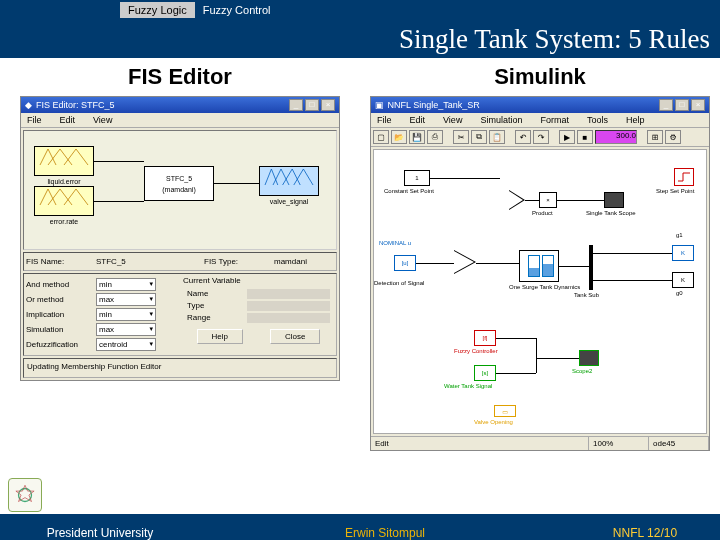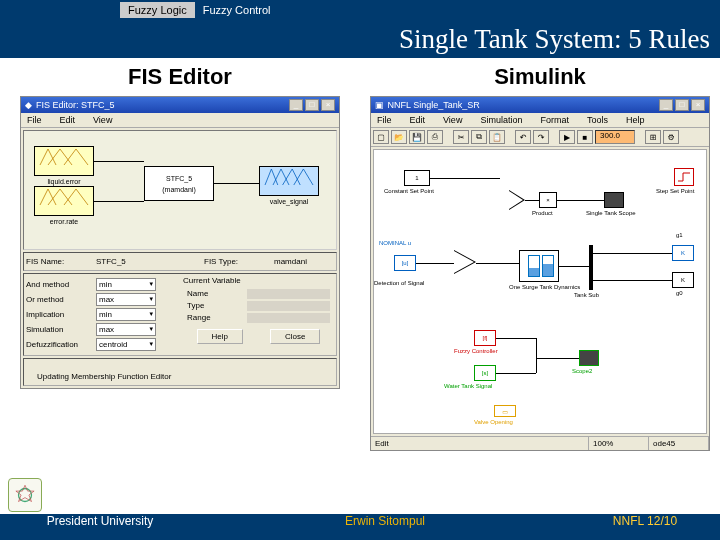--- a/index.html
+++ b/index.html
@@ -34,42 +34,42 @@
   .prow .lab { width: 70px; }
   .prow .dd { flex: 0 0 60px; background: #fff; border: 1px solid #888; padding: 1px 2px; display: flex; justify-content: space-between; }
   .prow .dd::after { content: "▾"; font-size: 7px; }
   .panel-split { display: flex; }
   .panel-split > div { flex: 1; }
   .rlab { display: flex; margin: 2px 4px; }
   .rlab .lab { width: 60px; }
   .rlab .val { background: #d8d4c8; flex: 1; padding: 1px 2px; min-height: 10px; }
   .btnrow { display: flex; justify-content: space-around; margin-top: 6px; }
   .btn { background: #ece9d8; border: 1px outset #fff; padding: 2px 14px; font-size: 8px; }
-  .status { background: #ece9d8; border: 1px inset #aaa; margin: 2px; padding: 13px; font-size: 8px; height: 20px; }
+  .status { background: #ece9d8; border: 1px inset #aaa; margin: 2px; padding: 3px; font-size: 8px; height: 20px; }
   
   .simwin { width: 340px; }
   .sim-toolbar { background: #ece9d8; border-bottom: 1px solid #aaa; padding: 2px; display: flex; gap: 2px; }
   .tbtn { width: 16px; height: 14px; border: 1px solid #888; background: #ece9d8; display: inline-flex; align-items: center; justify-content: center; font-size: 8px; }
   .sim-sep { width: 6px; }
-  .sim-field { background: #fdba74; border: 1px inset #888; width: 40px; height: 14px; font-size: 8px; padding: 0 4px; }
+  .sim-field { background: #d946ef; border: 1px inset #888; width: 40px; height: 14px; font-size: 8px; padding: 0 20px; }
   .sim-canvas { background: #fff; height: 285px; position: relative; margin: 2px; border: 1px solid #aaa; }
   .blk { position: absolute; border: 1px solid #000; background: #fff; font-size: 6px; text-align: center; display: flex; align-items: center; justify-content: center; }
   .blk-label { position: absolute; font-size: 6px; white-space: nowrap; }
   .tankblk { left: 145px; top: 100px; width: 40px; height: 32px; }
   .tankblk::before { content:""; position:absolute; left:8px; top:4px; width:10px; height:20px; border:1px solid #0070c0; background:linear-gradient(to top,#5aa0e0 40%,#fff 40%);}
   .tankblk::after { content:""; position:absolute; left:22px; top:4px; width:10px; height:20px; border:1px solid #0070c0; background:linear-gradient(to top,#5aa0e0 60%,#fff 60%);}
   .wireH { position:absolute; height:1px; background:#000;}
   .wireV { position:absolute; width:1px; background:#000;}
   .sim-status { display:flex; border-top:1px solid #aaa; font-size:8px;}
   .sim-status > div { padding:2px 4px; border-right:1px solid #aaa;}
   .sim-status > div:first-child { flex:1;}
   .sim-status > div:nth-child(2){width:60px;}
   .sim-status > div:last-child{width:60px;}
   
-  .footer { position: absolute; bottom: 0; left: 0; right: 0; background: #003a6e; height: 26px; display: flex; align-items: flex-start; color: #fff; font-size: 12px; }
+  .footer { position: absolute; bottom: 0; left: 0; right: 0; background: #003a6e; height: 26px; display: flex; align-items: flex-end; color: #fff; font-size: 12px; }
   .footer .f1 { width: 200px; text-align: center; }
   .footer .f2 { flex: 1; text-align: center; color: #eab308; }
   .footer .f3 { width: 150px; text-align: center; color: #ffcc33; }
   .logo { position: absolute; left: 8px; bottom: 28px; width: 34px; height: 34px; border: 1px solid #8a5; border-radius: 4px; display:flex; align-items:center; justify-content:center; background:#f8f8f0;}
   .logo svg { width: 26px; height: 26px;}
 </style>
 </head>
 <body>
 
 <div class="topbar">

